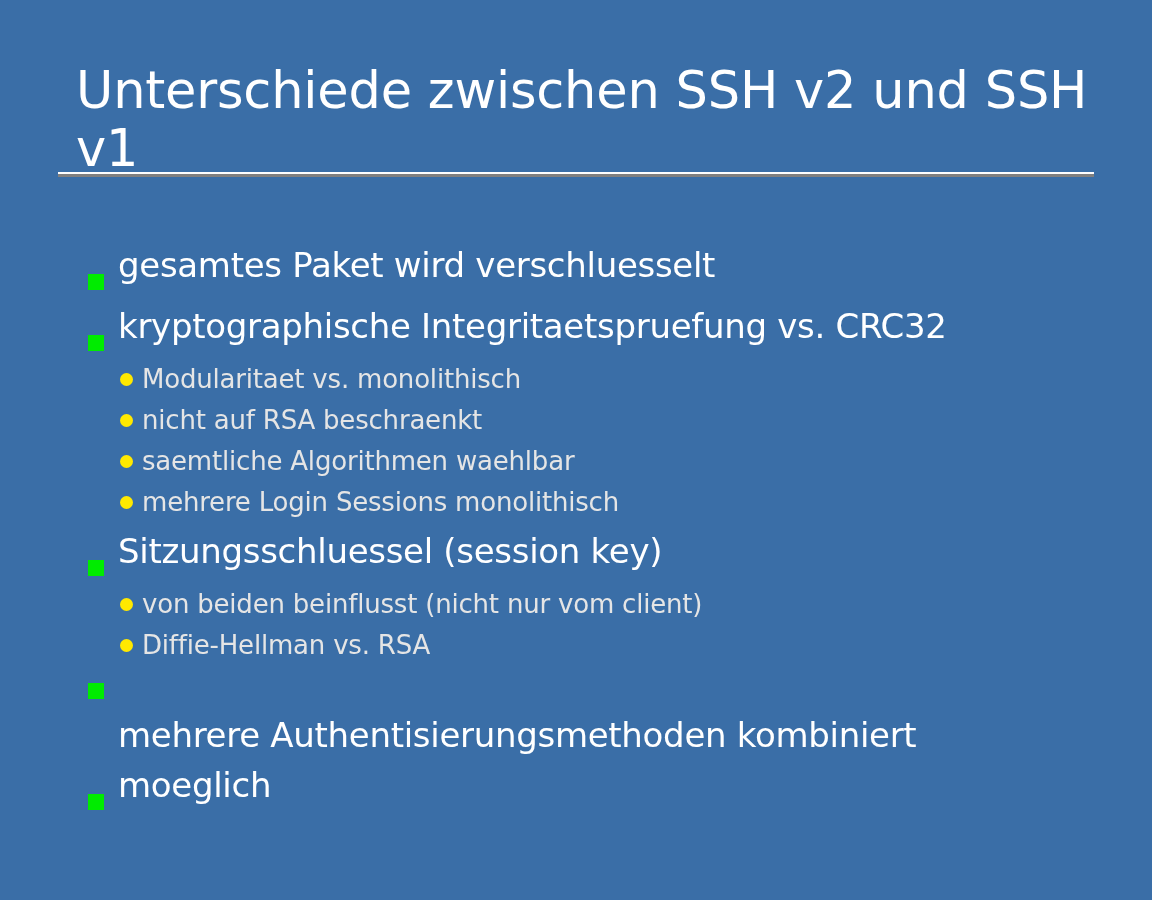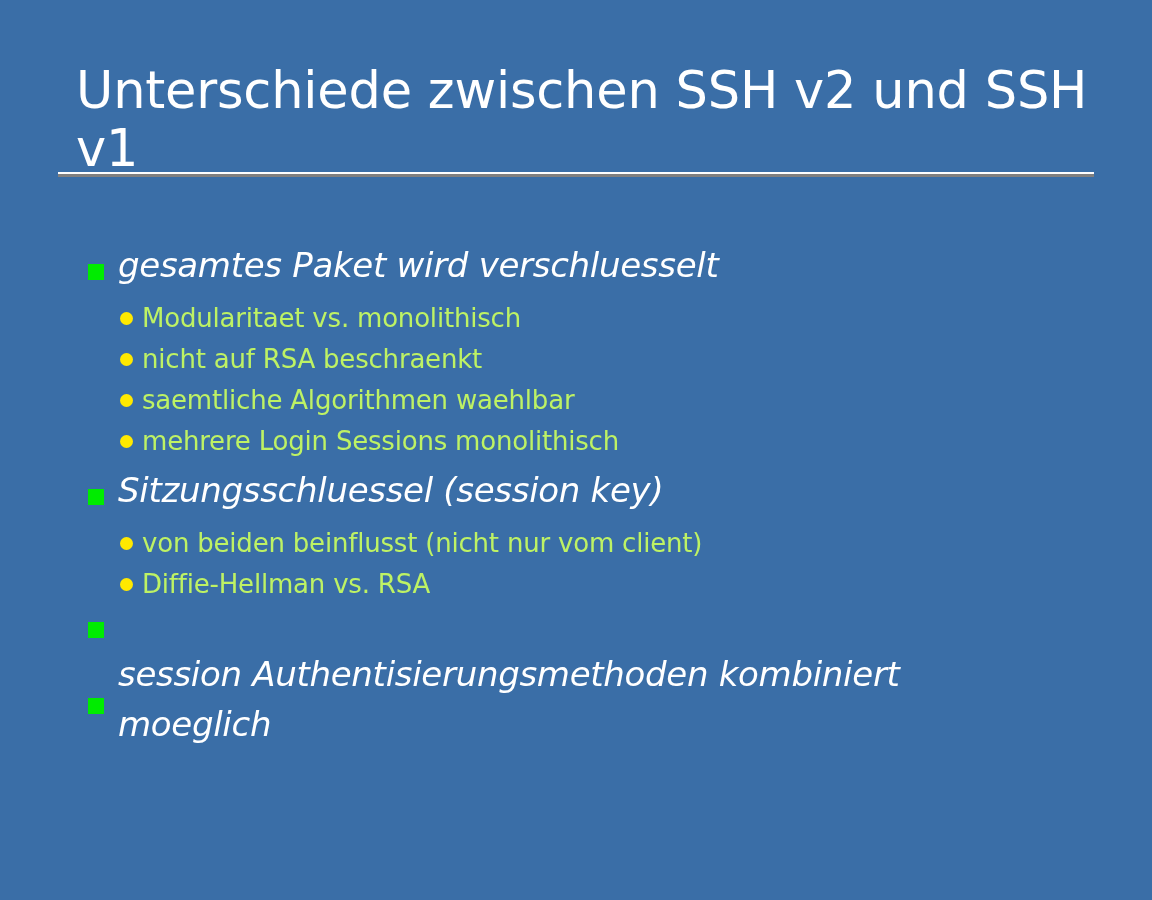--- a/index.html
+++ b/index.html
@@ -59,23 +59,22 @@
   
   .body-list {
     position: absolute;
     left: 88px;
     top: 240px;
     width: 1000px;
   }
 
   .l1-item {
     display: flex;
-    align-items: center;
+    align-items: flex-end;
     margin-bottom: 11px;
-    font-style: italic;
   }
   .l1-marker {
     width: 16px;
     height: 16px;
     background: #00ec00;
     flex: 0 0 16px;
     margin-top: 14px;
     margin-right: 14px;
   }
   .l1-text {
@@ -101,21 +100,21 @@
   .l2-marker {
     width: 13px;
     height: 13px;
     border-radius: 50%;
     background: #ffe900;
     flex: 0 0 13px;
     margin-top: 11px;
     margin-right: 9px;
   }
   .l2-text {
-    color: #bef264;
+    color: #e5e5e5;
     font-size: 26px;
     line-height: 35px;
     font-family: "DejaVu Sans", sans-serif;
     font-weight: 400;
     letter-spacing: -0.2px;
   }
 </style>
 </head>
 <body>
 
@@ -130,20 +129,24 @@
     <div class="rule-lo"></div>
   </div>
 
   <div class="body-list">
 
     <div class="l1-item">
       <span class="l1-marker"></span>
       <span class="l1-text">gesamtes Paket wird verschluesselt</span>
     </div>
 
+    <div class="l1-item">
+      <span class="l1-marker"></span>
+      <span class="l1-text">kryptographische Integritaetspruefung vs. CRC32</span>
+    </div>
 
     <div class="l2-group">
       <div class="l2-item">
         <span class="l2-marker"></span>
         <span class="l2-text">Modularitaet vs. monolithisch</span>
       </div>
       <div class="l2-item">
         <span class="l2-marker"></span>
         <span class="l2-text">nicht auf RSA beschraenkt</span>
       </div>
@@ -171,17 +174,17 @@
         <span class="l2-text">Diffie-Hellman vs. RSA</span>
       </div>
     </div>
 
     <div class="l1-item">
       <span class="l1-marker"></span>
     </div>
 
     <div class="l1-item">
       <span class="l1-marker"></span>
-      <span class="l1-text">session Authentisierungsmethoden kombiniert moeglich</span>
+      <span class="l1-text">mehrere Authentisierungsmethoden kombiniert moeglich</span>
     </div>
 
   </div>
 </div>
 
 </body></html>

